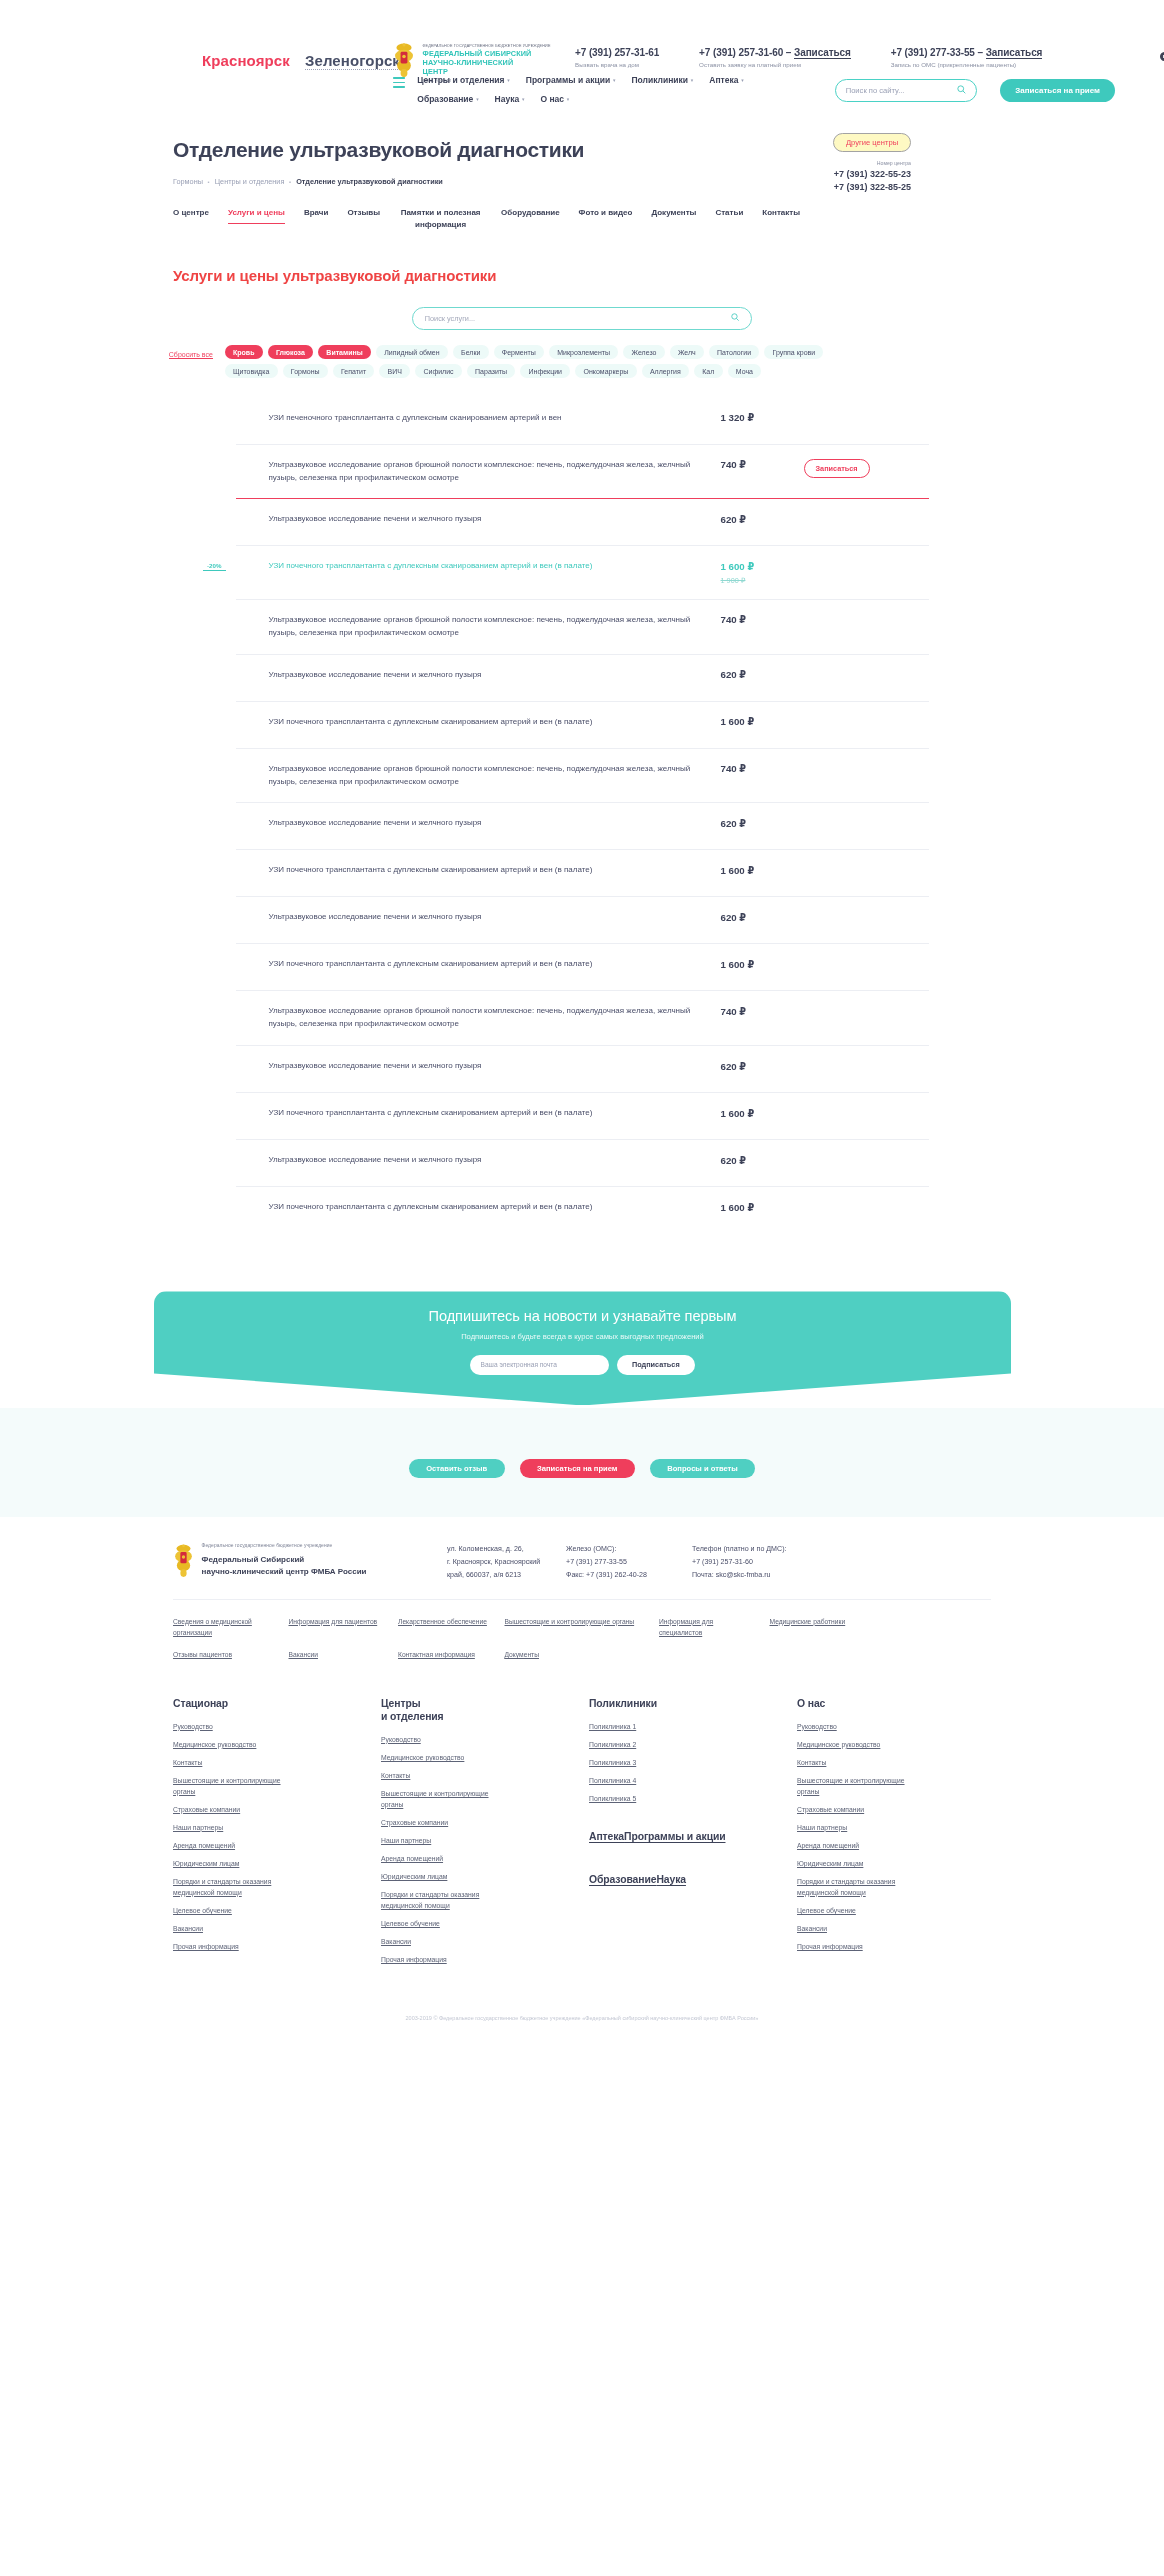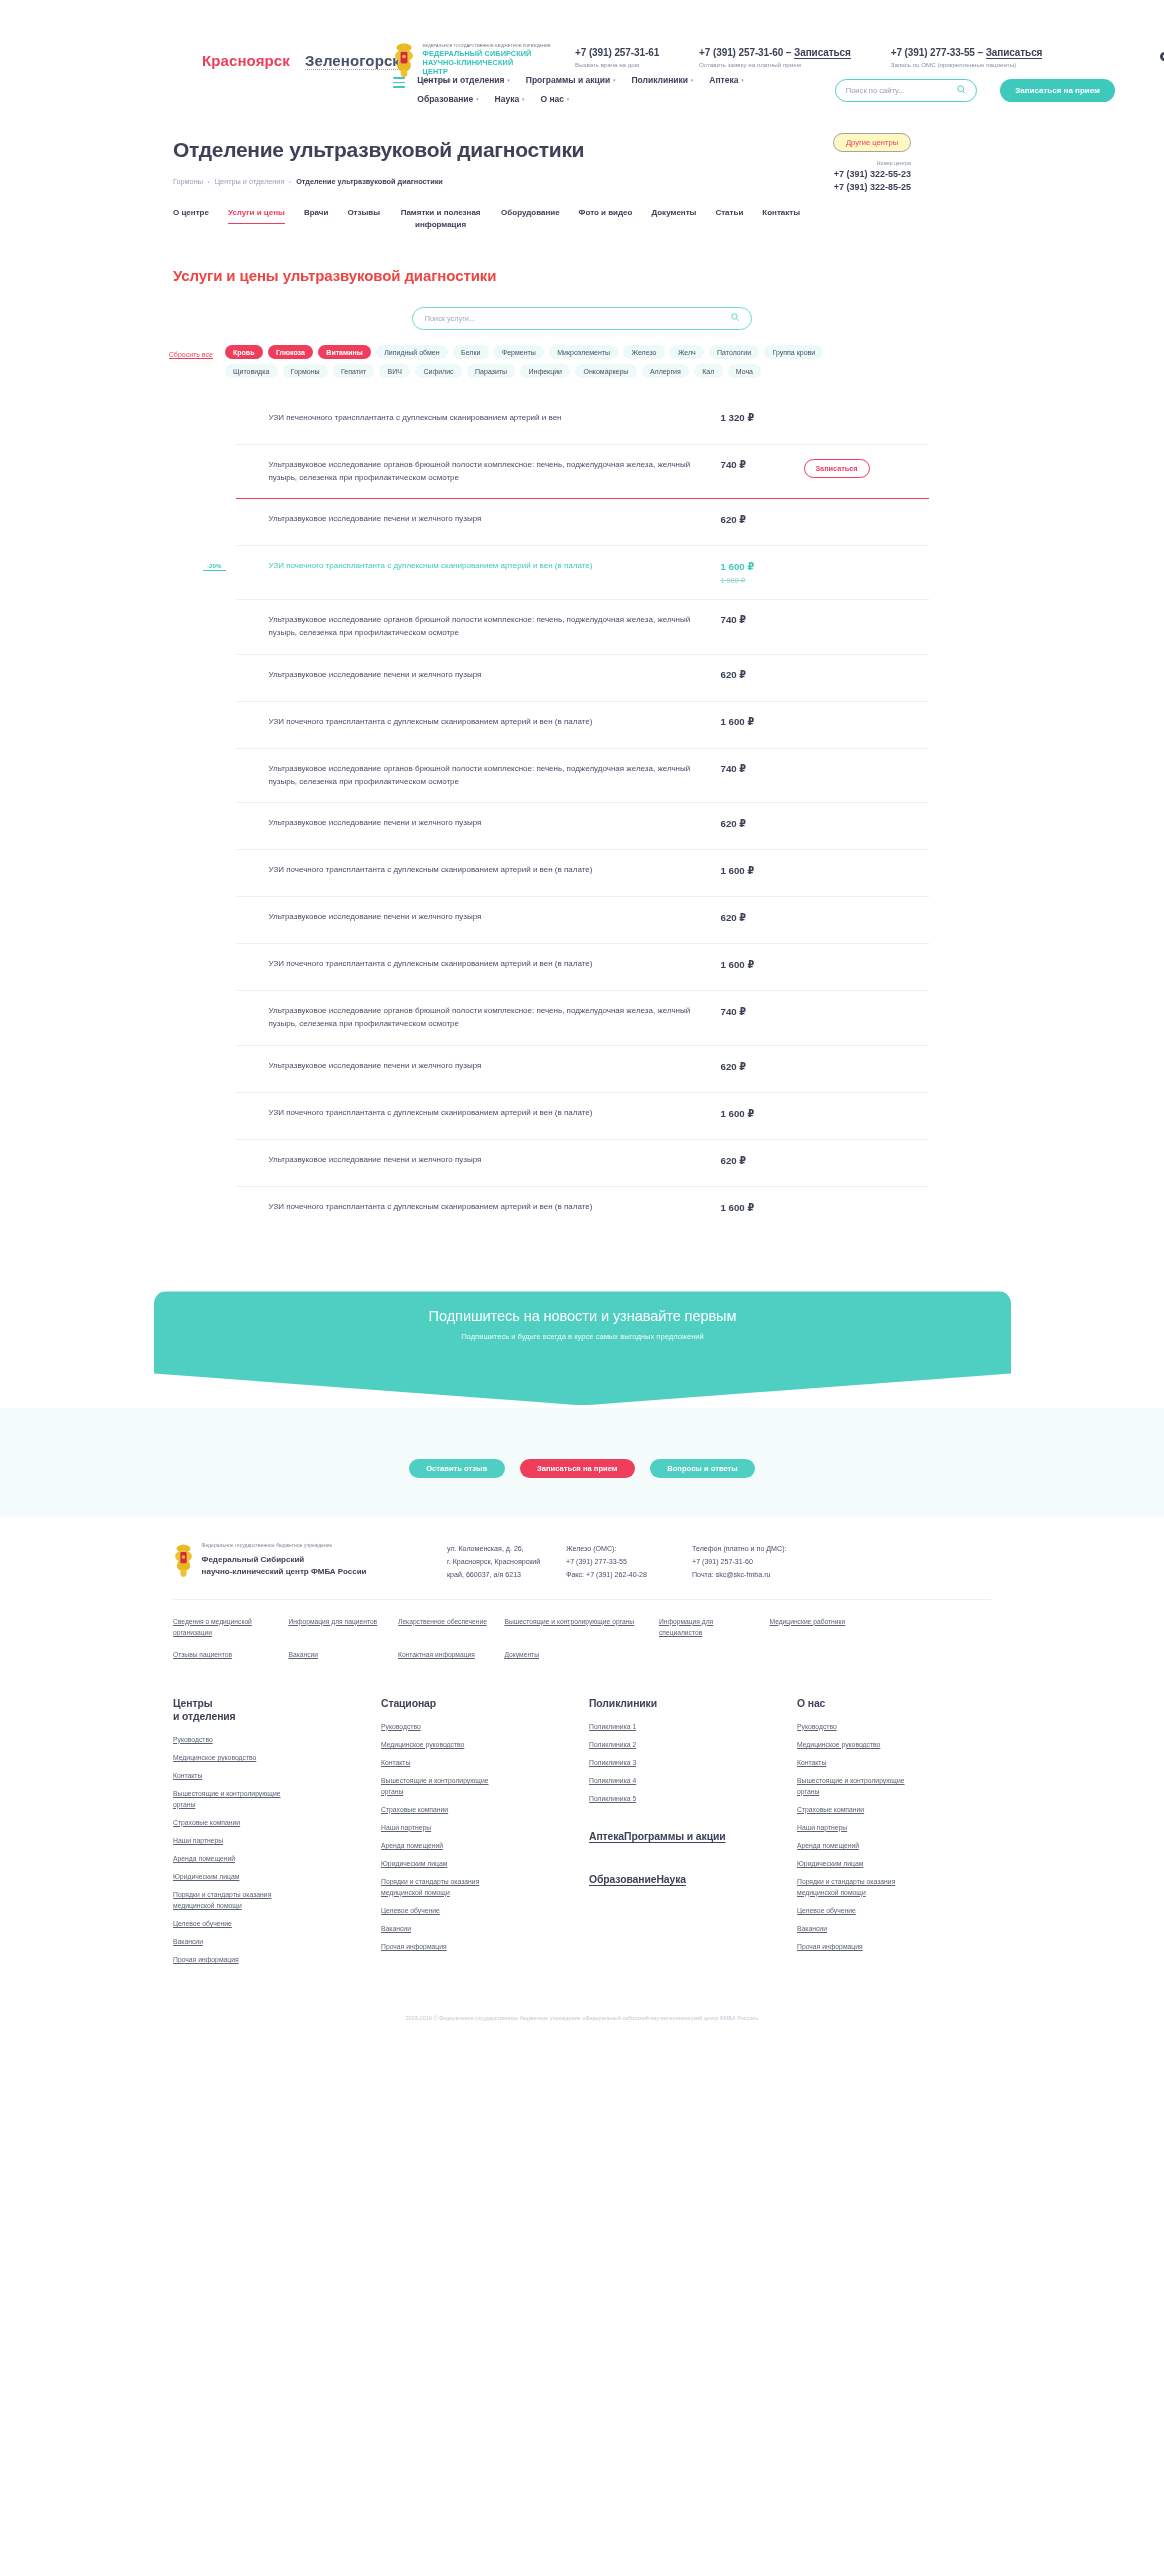--- a/index.html
+++ b/index.html
@@ -409,20 +409,24 @@
             <div class="svc-cta"></div>
           </div>
         </div>
     </div>
   </div>
 
   <div class="newsletter-zone">
     <div class="newsletter">
       <div class="nl-h">Подпишитесь на новости и узнавайте первым</div>
       <div class="nl-p">Подпишитесь и будьте всегда в курсе самых выгодных предложений</div>
+      <div class="nl-form">
+        <input class="nl-input" placeholder="Ваша электронная почта" style="">
+        <button class="nl-btn">Подписаться</button>
+      </div>
     </div>
   </div>
 
   <div class="ctazone">
     <div class="wrap">
       <div class="ctabtns">
         <button class="cta">Оставить отзыв</button>
         <button class="cta pink">Записаться на прием</button>
         <button class="cta">Вопросы и ответы</button>
       </div>
@@ -479,36 +483,36 @@
         <span><a class="f-link">Отзывы пациентов</a></span>
         <span><a class="f-link">Вакансии</a></span>
         <span><a class="f-link">Контактная информация</a></span>
         <span><a class="f-link">Документы</a></span>
         <span></span>
           <span></span>
       </div>
 
       <div class="f-nav" id="f-nav">
           <div>
-            <div class="f-h">Центры<br>и отделения</div>
+            <div class="f-h">Стационар</div>
             <a>Руководство</a>
             <a>Медицинское руководство</a>
             <a>Контакты</a>
             <a>Вышестоящие и контролирующие органы</a>
             <a>Страховые компании</a>
             <a>Наши партнеры</a>
             <a>Аренда помещений</a>
             <a>Юридическим лицам</a>
             <a>Порядки и стандарты оказания медицинской помощи</a>
             <a>Целевое обучение</a>
             <a>Вакансии</a>
             <a>Прочая информация</a>
           </div>
           <div>
-            <div class="f-h">Стационар</div>
+            <div class="f-h">Центры<br>и отделения</div>
             <a>Руководство</a>
             <a>Медицинское руководство</a>
             <a>Контакты</a>
             <a>Вышестоящие и контролирующие органы</a>
             <a>Страховые компании</a>
             <a>Наши партнеры</a>
             <a>Аренда помещений</a>
             <a>Юридическим лицам</a>
             <a>Порядки и стандарты оказания медицинской помощи</a>
             <a>Целевое обучение</a>

